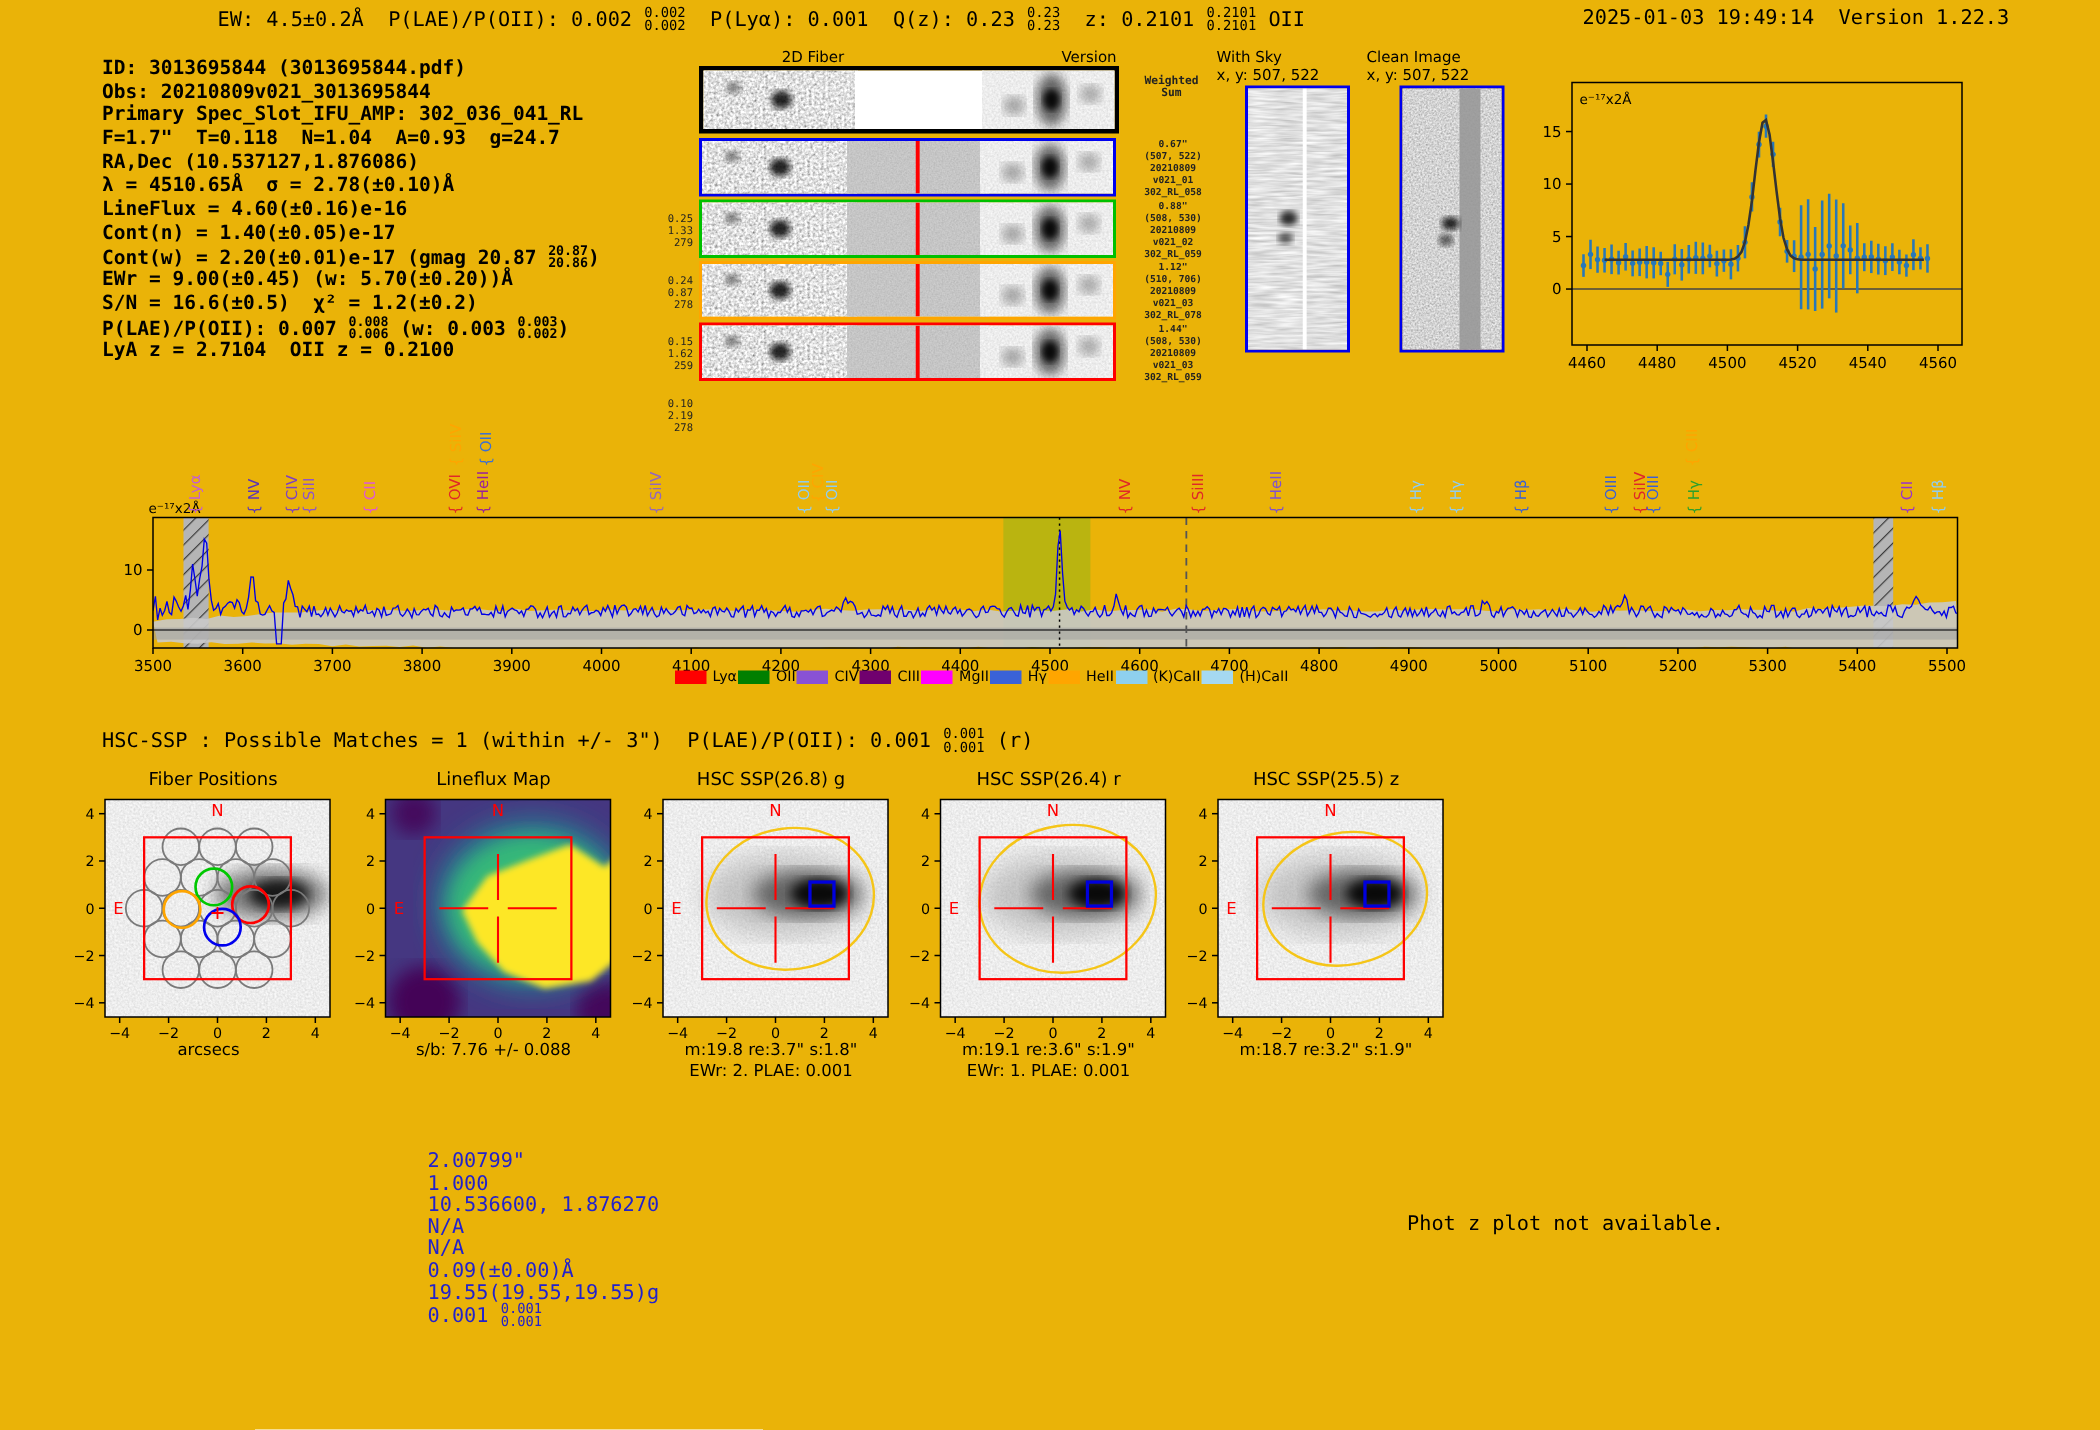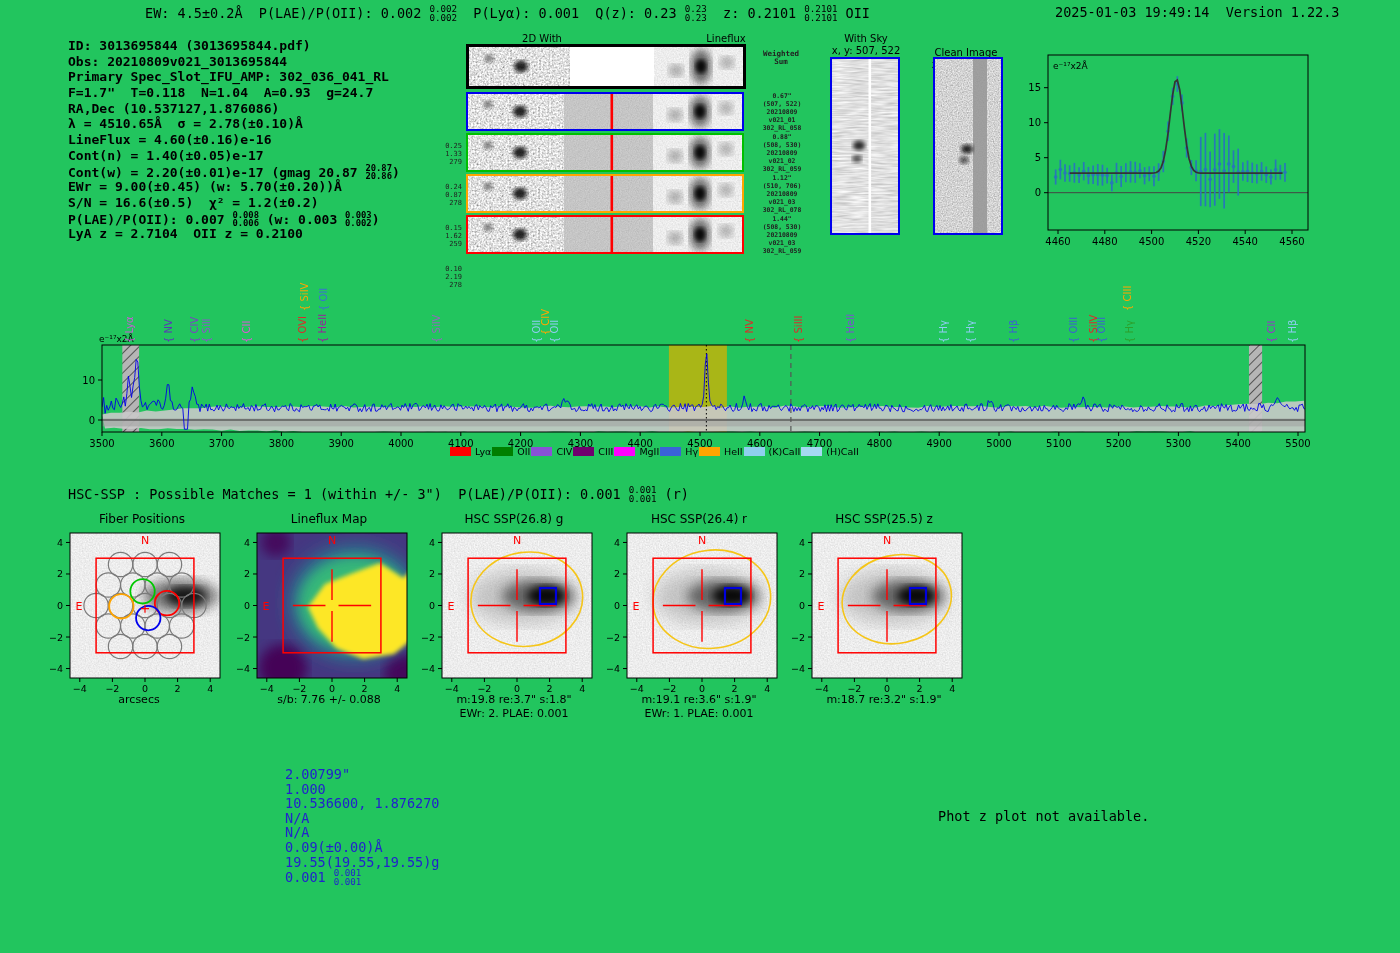--- a/index.html
+++ b/index.html
@@ -1,31 +1,31 @@
 <!DOCTYPE html>
 <html><head>
 <meta charset="utf-8">
 <style>
   html,body{margin:0;padding:0;background:#fff;}
-  #page{position:relative;width:1400px;height:953px;background:#22c55e;overflow:hidden;
+  #page{position:relative;width:1400px;height:953px;background:#eab308;overflow:hidden;
         font-family:"DejaVu Sans Mono",monospace;color:#000;}
   .abs{position:absolute;}
   .mono{font-family:"DejaVu Sans Mono",monospace;white-space:pre;}
   .sans{font-family:"DejaVu Sans",sans-serif;}
   .frac{display:inline-block;vertical-align:-0.32em;line-height:1.0;text-align:left;
         font-size:0.68em;}
   .frac span{display:block;}
   #info-block div{height:15.7px;font-size:13px;font-weight:bold;}
   #header-left{left:145px;top:4px;font-size:13.5px;}
   #header-right{left:1055px;top:4px;font-size:13.5px;}
   #hsc-header{left:68px;top:485px;font-size:13.5px;}
   .colhead{font-size:10px;text-align:center;}
   .sidelab{font-size:7px;line-height:8px;color:#222;text-align:right;margin-top:44px;}
   .rightlab{font-size:6.4px;line-height:8px;color:#222;text-align:center;white-space:pre;font-weight:bold;}
-  .skytitle{font-size:10px;text-align:center;line-height:11.5px;}
+  .skytitle{font-size:10px;line-height:11.5px;}
   .ct-title{font-size:12px;text-align:center;}
   .ct-xlab{font-size:11px;text-align:center;font-family:"DejaVu Sans",sans-serif;}
   #legend{display:flex;gap:1px;align-items:center;font-family:"DejaVu Sans",sans-serif;
           font-size:9.5px;}
   .leg-item{display:flex;align-items:center;gap:4px;}
   .leg-sw{width:21px;height:9px;display:inline-block;}
   #match-labels div{height:14.6px;font-size:13.5px;}
   #match-values div{height:14.6px;font-size:13.5px;color:#2222cc;}
   #photz-note{left:938px;top:808px;font-size:13.5px;}
   svg text{font-family:"DejaVu Sans",sans-serif;}
@@ -105,23 +105,23 @@
       </pattern>
     </defs>
   </svg>
 
   <div class="abs mono" id="header-left">EW: 4.5±0.2Å  P(LAE)/P(OII): 0.002 <span class="frac"><span>0.002</span><span>0.002</span></span>  P(Lyα): 0.001  Q(z): 0.23 <span class="frac"><span>0.23</span><span>0.23</span></span>  z: 0.2101 <span class="frac"><span>0.2101</span><span>0.2101</span></span> OII</div>
   <div class="abs mono" id="header-right">2025-01-03 19:49:14  Version 1.22.3</div>
 
   <div class="abs mono" id="info-block" style="left:68px;top:38px;"><div class="mono">ID: 3013695844 (3013695844.pdf)</div><div class="mono">Obs: 20210809v021_3013695844</div><div class="mono">Primary Spec_Slot_IFU_AMP: 302_036_041_RL</div><div class="mono">F=1.7"  T=0.118  N=1.04  A=0.93  g=24.7</div><div class="mono">RA,Dec (10.537127,1.876086)</div><div class="mono">λ = 4510.65Å  σ = 2.78(±0.10)Å</div><div class="mono">LineFlux = 4.60(±0.16)e-16</div><div class="mono">Cont(n) = 1.40(±0.05)e-17</div><div class="mono">Cont(w) = 2.20(±0.01)e-17 (gmag 20.87 <span class="frac"><span>20.87</span><span>20.86</span></span>)</div><div class="mono">EWr = 9.00(±0.45) (w: 5.70(±0.20))Å</div><div class="mono">S/N = 16.6(±0.5)  χ² = 1.2(±0.2)</div><div class="mono">P(LAE)/P(OII): 0.007 <span class="frac"><span>0.008</span><span>0.006</span></span> (w: 0.003 <span class="frac"><span>0.003</span><span>0.002</span></span>)</div><div class="mono">LyA z = 2.7104  OII z = 0.2100</div></div>
 
   <div class="abs" id="twod-section" style="left:440px;top:30px;width:380px;height:230px;">
-      <div class="abs colhead sans" style="left: 52px; top: 3px; width: 100px;">2D With</div>
+      <div class="abs colhead sans" style="left: 52px; top: 3px; width: 100px;">2D Fiber</div>
       <div class="abs colhead sans" style="left: 144px; top: 3px; width: 100px; margin-top: 28px;">Pixel Flat</div>
-      <div class="abs colhead sans" style="left: 236px; top: 3px; width: 100px;">Lineflux</div>
+      <div class="abs colhead sans" style="left: 236px; top: 3px; width: 100px;">Version</div>
       <div class="abs" style="left: 26px; top: 14px; width: 274px; height: 39px; border: 3px solid rgb(0, 0, 0);">
         <svg width="274" height="39" style="display:block">
           <rect x="0" y="0" width="274" height="39" fill="#fff"></rect>
           <rect x="0" y="0" width="98" height="39" fill="#888" filter="url(#nzspec)"></rect>
           <ellipse cx="52" cy="19.5" rx="7" ry="6" fill="#000" filter="url(#blur2)" opacity="0.85"></ellipse>
           <ellipse cx="20" cy="11.7" rx="5" ry="4" fill="#222" filter="url(#blur2)" opacity="0.5"></ellipse>
           <rect x="101" y="0" width="86" height="39" fill="#fff"></rect>
           <rect x="190" y="0" width="84" height="39" fill="#bbb" filter="url(#nzlight)"></rect>
           <ellipse cx="232" cy="19.5" rx="10" ry="17.55" fill="#333" filter="url(#blur4)" opacity="0.75"></ellipse>
           <ellipse cx="232" cy="19.5" rx="5.5" ry="7" fill="#000" filter="url(#blur2)" opacity="0.9"></ellipse>
@@ -215,21 +215,21 @@
         <div>278</div>
       </div>
       <div class="abs rightlab" style="left: 310px; top: 185px; width: 64px;"><div>1.44"</div><div>(508, 530)</div><div>20210809</div><div>v021_03</div><div>302_RL_059</div></div>
     </div>
 
   <div class="abs" id="sky-section" style="left:820px;top:30px;width:200px;height:215px;">
       <div class="abs skytitle sans" style="left: -9px; top: 3px; width: 110px;">
         <div>With Sky</div>
         <div>x, y: 507, 522</div>
       </div>
-      <div class="abs skytitle sans" style="left: 91px; top: 17px; width: 110px;">
+      <div class="abs skytitle sans" style="left: 91px; top: 3px; width: 110px;">
         <div>Clean Image</div>
         <div>x, y: 507, 522</div>
       </div>
       <div class="abs" style="left: 10px; top: 27px; width: 66px; height: 174px; border: 2.5px solid rgb(0, 0, 238);">
         <svg width="66" height="174" style="display:block">
           <rect x="0" y="0" width="66" height="174" fill="#fff"></rect>
           <rect x="0" y="0.8" width="66" height="11.8" fill="#999" filter="url(#nzsky)"></rect>
           <rect x="0" y="14.200000000000001" width="66" height="11.8" fill="#999" filter="url(#nzsky)"></rect>
           <rect x="0" y="27.6" width="66" height="11.8" fill="#999" filter="url(#nzsky)"></rect>
           <rect x="0" y="41" width="66" height="11.8" fill="#999" filter="url(#nzsky)"></rect>

